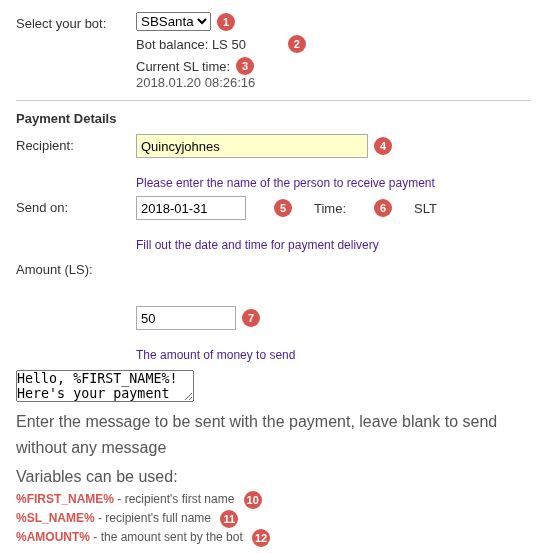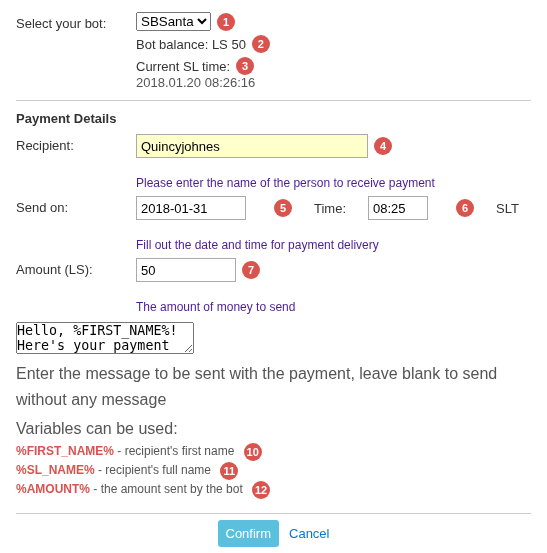--- a/index.html
+++ b/index.html
@@ -129,21 +129,21 @@
 
 <div class="row">
   <div class="label">Select your bot:</div>
   <div class="content">
     <div style="display:flex;align-items:center;">
       <select>
         <option>SBSanta</option>
       </select>
       <span class="badge">1</span>
     </div>
-    <div style="display:flex;align-items:center;margin-top:4px;">
+    <div style="display:flex;align-items:center;margin-top:4px;gap:36px;">
       <span>Bot balance: LS 50</span>
       <span class="badge">2</span>
     </div>
     <div style="margin-top:4px;">
       <div style="display:flex;align-items:center;">
         <span>Current SL time:</span>
         <span class="badge">3</span>
       </div>
       <div style="color:#555;">2018.01.20 08:26:16</div>
     </div>
@@ -165,32 +165,31 @@
   </div>
 </div>
 
 <div class="row">
   <div class="label">Send on:</div>
   <div class="content">
     <div class="date-time-row">
       <input type="text" class="date-input" value="2018-01-31" style="">
       <span class="badge">5</span>
       <span>Time:</span>
-      <input type="text" class="time-input" value="08:25" style="">
       <span class="badge">6</span>
       <span class="slt-label">SLT</span>
     </div>
     <div class="info-text">Fill out the date and time for payment delivery</div>
   </div>
 </div>
 
 <div class="row">
   <div class="label">Amount (LS):</div>
   <div class="content">
-    <div style="display:flex;align-items:center;">
+    <div style="display:flex;align-items:center;margin-top:48px;">
       <input type="text" class="amount-input" value="50" style="">
       <span class="badge">7</span>
     </div>
     <div class="info-text">The amount of money to send</div>
   </div>
 </div>
 
 <div style="margin-top:8px;">
   <textarea style="">Hello, %FIRST_NAME%! Here's your payment for profile pic - Amount: L$ %AMOUNT%</textarea>
   <div class="help-text">Enter the message to be sent with the payment, leave blank to send without any message</div>

